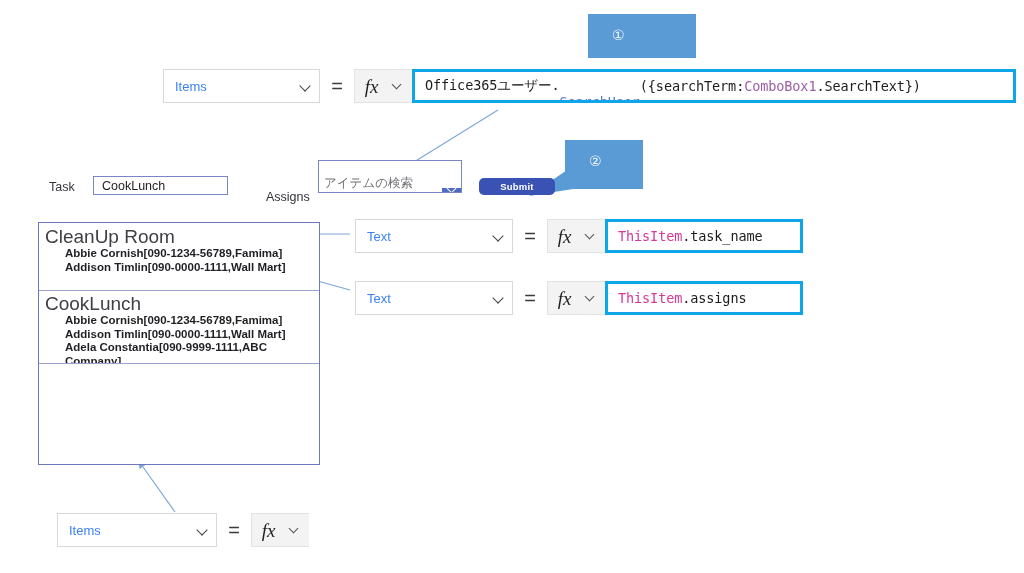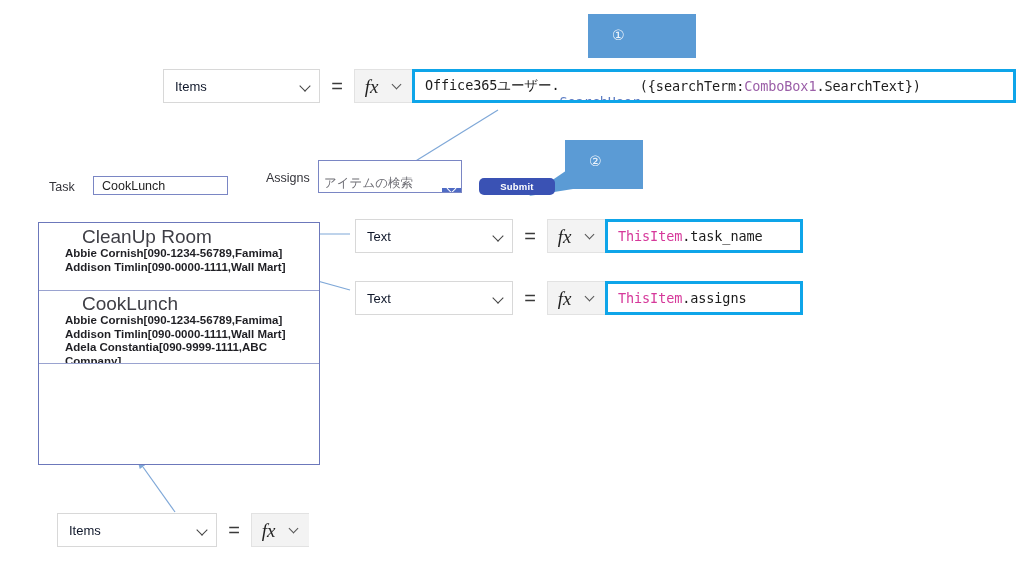--- a/index.html
+++ b/index.html
@@ -11,21 +11,21 @@
   }
   .abs{position:absolute;}
 
   
   .propbar{position:absolute;display:flex;align-items:stretch;height:34px;}
   .prop-select{
     background:#ffffff;border:1px solid #d8d8d8;
     display:flex;align-items:center;justify-content:space-between;
     padding:0 8px 0 11px;box-sizing:border-box;height:34px;
   }
-  .prop-select .sel-label{font-size:13px;color:#0f172a;line-height:1;}
+  .prop-select .sel-label{font-size:13px;color:#3b82f6;line-height:1;}
   .chev{width:11px;height:11px;position:relative;flex:0 0 auto;}
   .chev:before{
     content:"";position:absolute;left:1px;top:1px;width:7px;height:7px;
     border-right:1.3px solid #444;border-bottom:1.3px solid #444;
     transform:rotate(45deg);
   }
   .eq{
     display:flex;align-items:center;justify-content:center;
     font-size:20px;color:#3a3a3a;width:34px;font-weight:400;
   }
@@ -87,21 +87,21 @@
   }
 
   
   .gallery{
     position:absolute;border:1px solid #6c78bb;background:#ffffff;
     box-sizing:border-box;overflow:hidden;
   }
   .grow{position:relative;border-bottom:1px solid #9aa3d0;overflow:hidden;box-sizing:border-box;}
   .grow-title{
     font-size:19px;color:#3f3f46;line-height:20px;
-    padding-left:6px;font-weight:400;white-space:nowrap;margin-left:37px;
+    padding-left:6px;font-weight:400;white-space:nowrap;
   }
   .grow-sub{
     font-size:11.5px;color:#1f1f24;font-weight:bold;line-height:13.5px;
     padding-left:26px;
   }
   .grow-blank{border-bottom:none;}
 
   
   .callout{
     position:absolute;background:#5b9bd5;box-sizing:border-box;
@@ -158,21 +158,21 @@
   </div>
 </div>
 
 <div class="callout" style="left:565px;top:140px;width:78px;height:49px;">
   <span class="cnum">②</span>
 </div>
 
 <div class="abs lbl" style="left:49px;top:181px;">Task</div>
 <div class="abs txtbox" style="left:93px;top:176px;width:135px;height:19px;">CookLunch</div>
 
-<div class="abs lbl" style="left:266px;top:172px;">Assigns</div>
+<div class="abs lbl" style="left:266px;top:191px;">Assigns</div>
 <div class="abs combo" style="left:318px;top:160px;width:144px;height:33px;align-items:flex-end;">
   <span class="cval">アイテムの検索</span>
   <span class="cbtn"></span>
 </div>
 
 <div class="abs btn-submit" style="left:479px;top:178px;width:76px;height:17px;">Submit</div>
 
 <div class="gallery" style="left:38px;top:222px;width:282px;height:243px;">
 
   <div class="grow" style="height:68px;">

